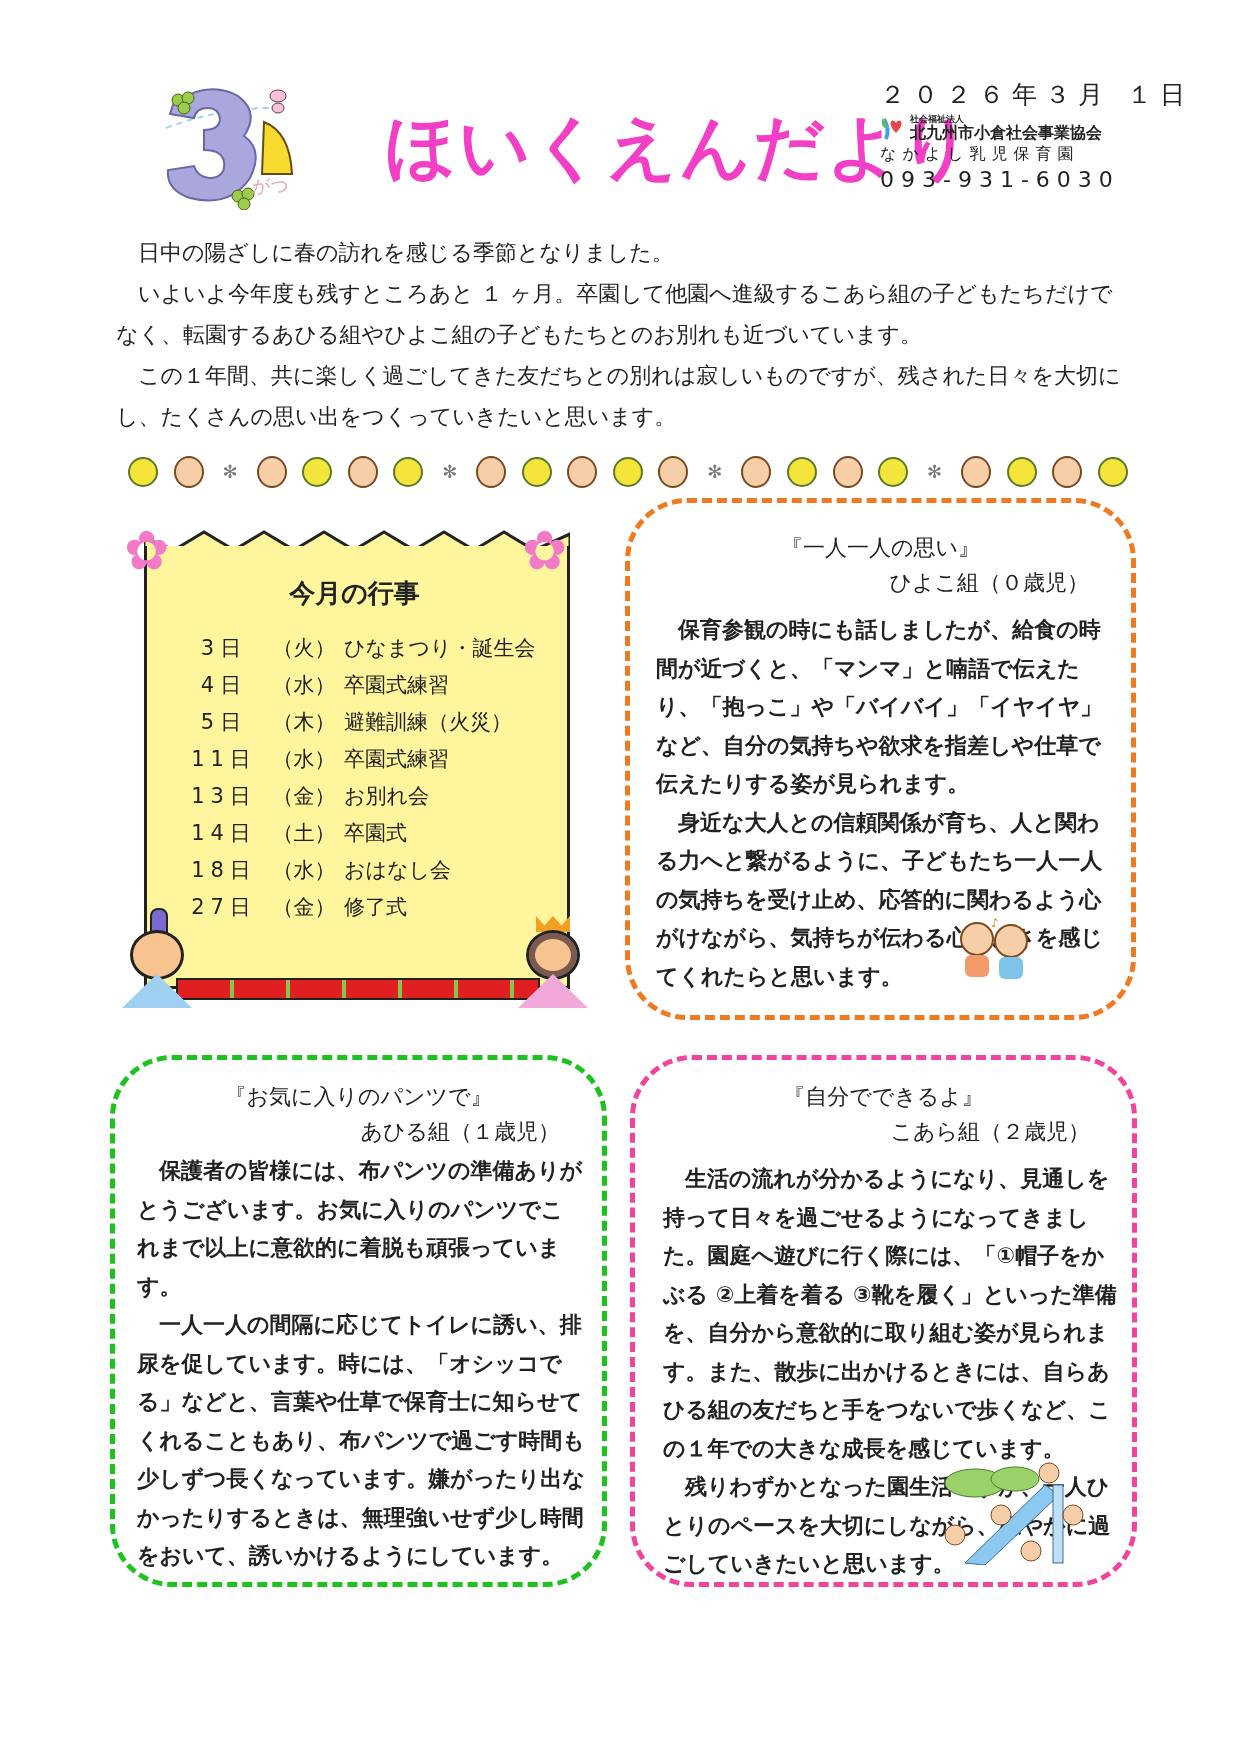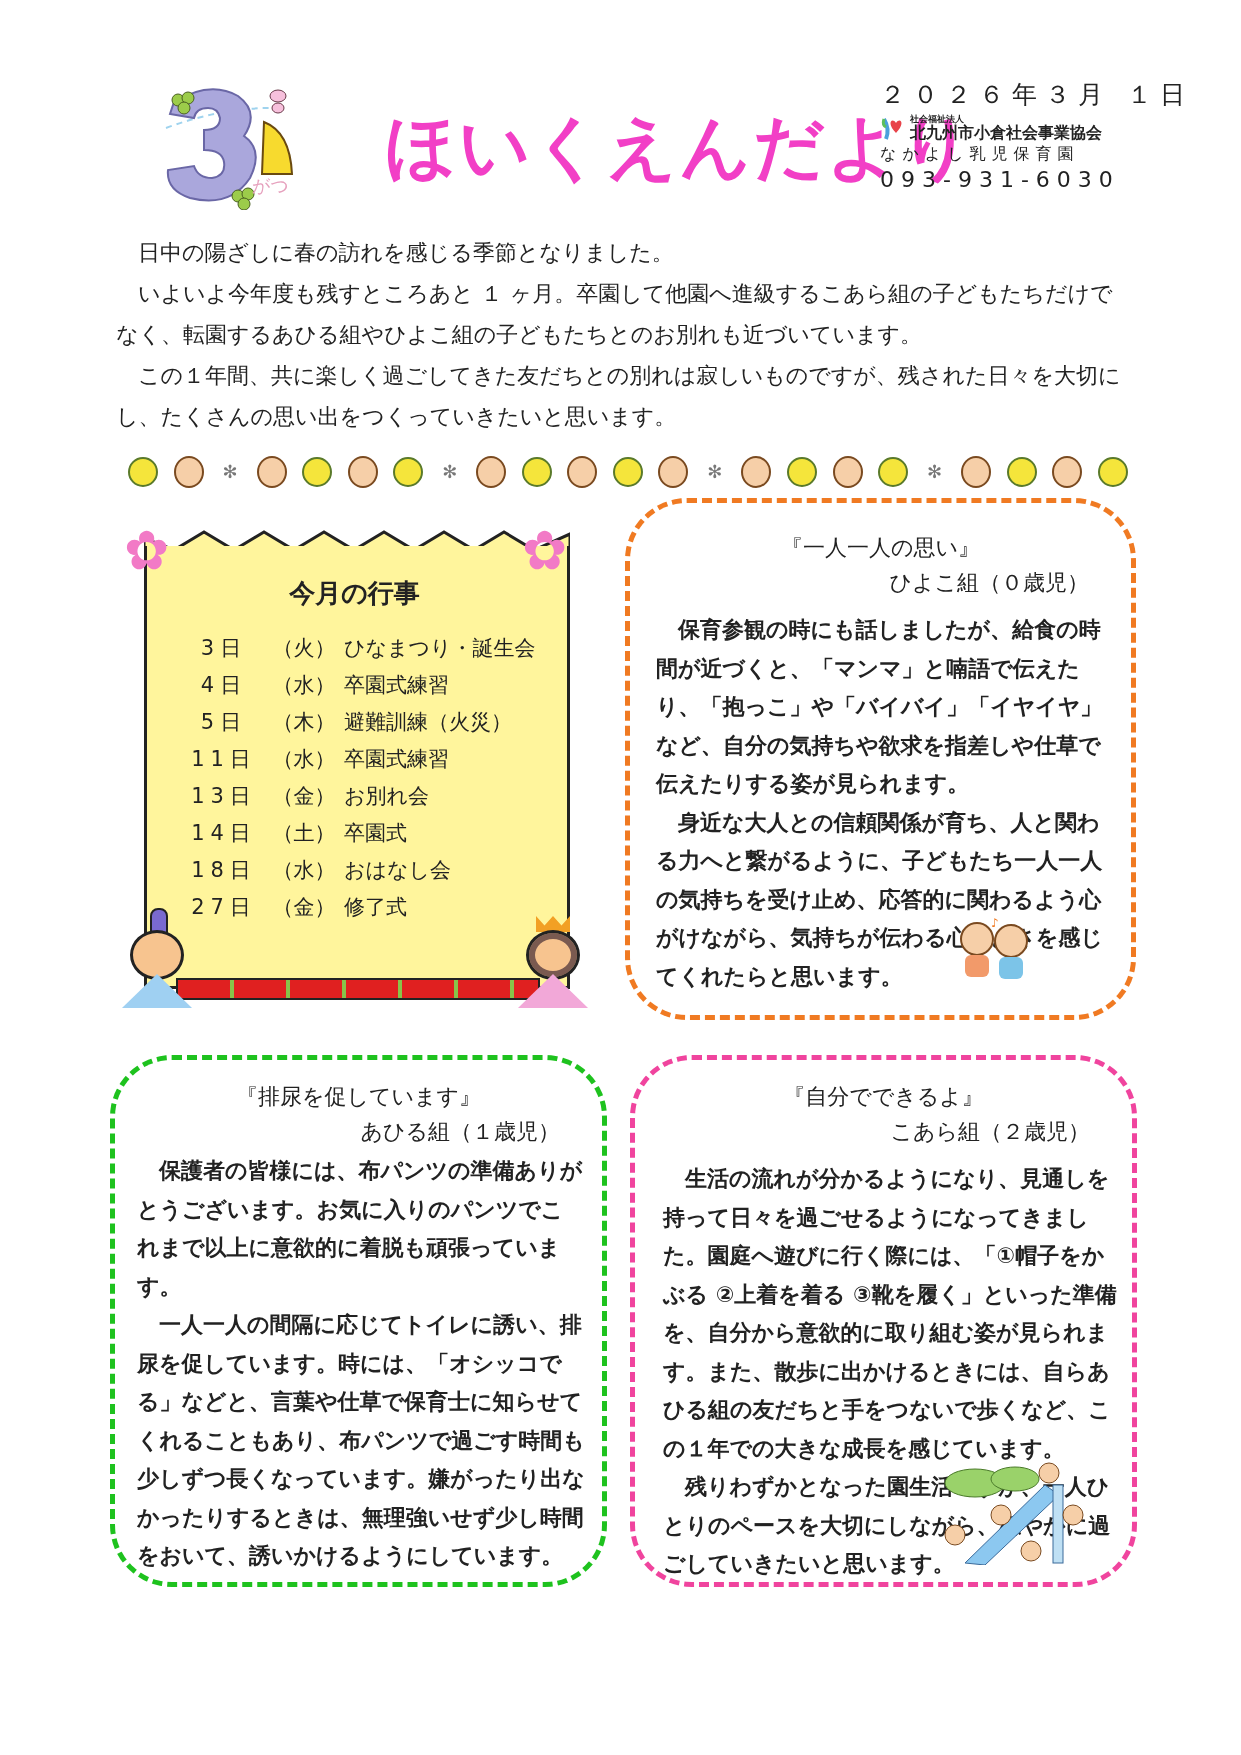--- a/index.html
+++ b/index.html
@@ -219,21 +219,21 @@
       <circle cx="22" cy="22" r="16" fill="#f6cfa8" stroke="#7a4a20" stroke-width="2"></circle>
       <rect x="10" y="38" width="24" height="22" rx="6" fill="#f29a6a"></rect>
       <circle cx="56" cy="24" r="16" fill="#f6cfa8" stroke="#7a4a20" stroke-width="2"></circle>
       <rect x="44" y="40" width="24" height="22" rx="6" fill="#7cc4e8"></rect>
       <text x="36" y="10" font-size="12" fill="#f07a22">♪</text>
     </svg>
   </div>
 </div>
 
 <div class="box green">
-  <div class="box-title" style="top:22px;">『排尿を促しています』</div>
+  <div class="box-title" style="top:22px;">『お気に入りのパンツで』</div>
   <div class="box-class" style="top:57px;">あひる組（１歳児）</div>
   <div class="box-body" style="left:22px;top:92px;width:448px;">
     <p class="indent">保護者の皆様には、布パンツの準備ありがとうございます。お気に入りのパンツでこれまで以上に意欲的に着脱も頑張っています。</p>
     <p class="indent">一人一人の間隔に応じてトイレに誘い、排尿を促しています。時には、「オシッコでる」などと、言葉や仕草で保育士に知らせてくれることもあり、布パンツで過ごす時間も少しずつ長くなっています。嫌がったり出なかったりするときは、無理強いせず少し時間をおいて、誘いかけるようにしています。</p>
   </div>
 </div>
 
 <div class="box pink">
   <div class="box-title" style="top:22px;">『自分でできるよ』</div>
   <div class="box-class" style="top:57px;">こあら組（２歳児）</div>

